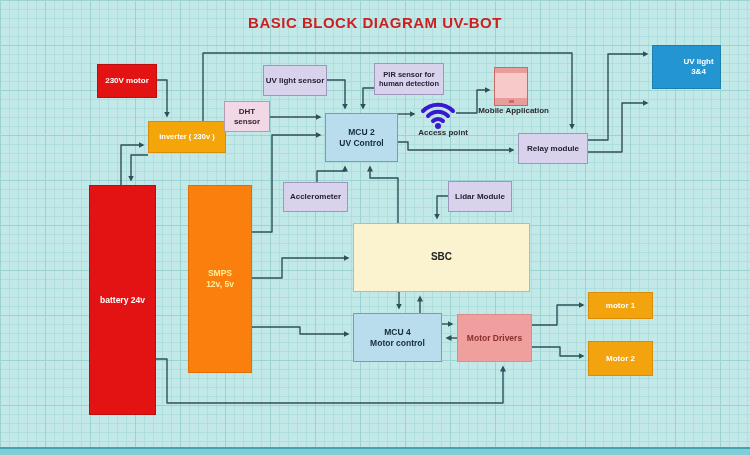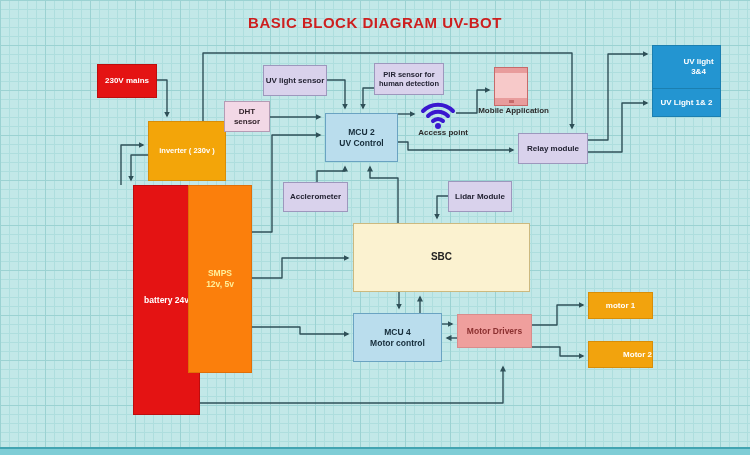--- a/index.html
+++ b/index.html
@@ -79,24 +79,24 @@
     <path class="edge" marker-end="url(#arr)" d="M399,292 V308"></path>
     <path class="edge" marker-end="url(#arr)" d="M420,313 V297"></path>
     <path class="edge" marker-end="url(#arr)" d="M442,324 H452"></path>
     <path class="edge" marker-end="url(#arr)" d="M457,338 H447"></path>
     <path class="edge" marker-end="url(#arr)" d="M532,325 H557 V305 H583"></path>
     <path class="edge" marker-end="url(#arr)" d="M532,347 H560 V356 H583"></path>
     <path class="edge" marker-end="url(#arr)" d="M156,359 H167 V403 H503 V367"></path>
   </svg>
 
   <div class="node red" style="left:97px;top:64px;width:60px;height:34px;">
-    <span>230V mains</span>
+    <span>230V motor</span>
   </div>
 
-  <div class="node orange" style="left:148px;top:121px;width:78px;height:60px;">
+  <div class="node orange" style="left:148px;top:121px;width:78px;height:32px;">
     <span>inverter ( 230v )</span>
   </div>
 
   <div class="node pinkbox" style="left:224px;top:101px;width:46px;height:31px;">
     <span>DHT</span>
     <span>sensor</span>
   </div>
 
   <div class="node lav" style="left:263px;top:65px;width:64px;height:31px;">
     <span>UV light sensor</span>
@@ -130,56 +130,53 @@
   </div>
 
   <div class="node lav" style="left:518px;top:133px;width:70px;height:31px;">
     <span>Relay module</span>
   </div>
 
   <div class="node uvblue" style="left:652px;top:45px;width:69px;height:44px;padding-left:24px;">
     <span>UV light 3&amp;4</span>
   </div>
 
-  <div class="node uvblue" style="left:652px;top:88px;width:69px;height:29px;">
-    <span>UV Light  1&amp; 2</span>
-  </div>
 
   <div class="node lav" style="left:283px;top:182px;width:65px;height:30px;">
     <span>Acclerometer</span>
   </div>
 
   <div class="node lav" style="left:448px;top:181px;width:64px;height:31px;">
     <span>Lidar Module</span>
   </div>
 
   <div class="node cream" style="left:353px;top:223px;width:177px;height:69px;">
     <span>SBC</span>
   </div>
 
-  <div class="node red" style="left:89px;top:185px;width:67px;height:230px;font-size:8.5px;margin-left:44px;">
+  <div class="node red" style="left:89px;top:185px;width:67px;height:230px;font-size:8.5px;">
     <span>battery 24v</span>
   </div>
 
   <div class="node smps" style="left:188px;top:185px;width:64px;height:188px;">
     <span>SMPS</span>
     <span>12v, 5v</span>
   </div>
 
   <div class="node mcu" style="left:353px;top:313px;width:89px;height:49px;">
     <span>MCU 4</span>
     <span>Motor control</span>
   </div>
 
-  <div class="node salmon" style="left:457px;top:314px;width:75px;height:34px;">
+  <div class="node salmon" style="left:457px;top:314px;width:75px;height:48px;">
     <span>Motor Drivers</span>
   </div>
 
   <div class="node motor" style="left:588px;top:292px;width:65px;height:27px;">
     <span>motor 1</span>
   </div>
 
-  <div class="node motor" style="left:588px;top:341px;width:65px;height:27px;align-items:flex-end;">
+  <div class="node motor" style="left:588px;top:341px;width:65px;height:35px;">
     <span>Motor 2</span>
   </div>
 
   <div class="bottombar"></div>
 </div>
 
 </body></html>

